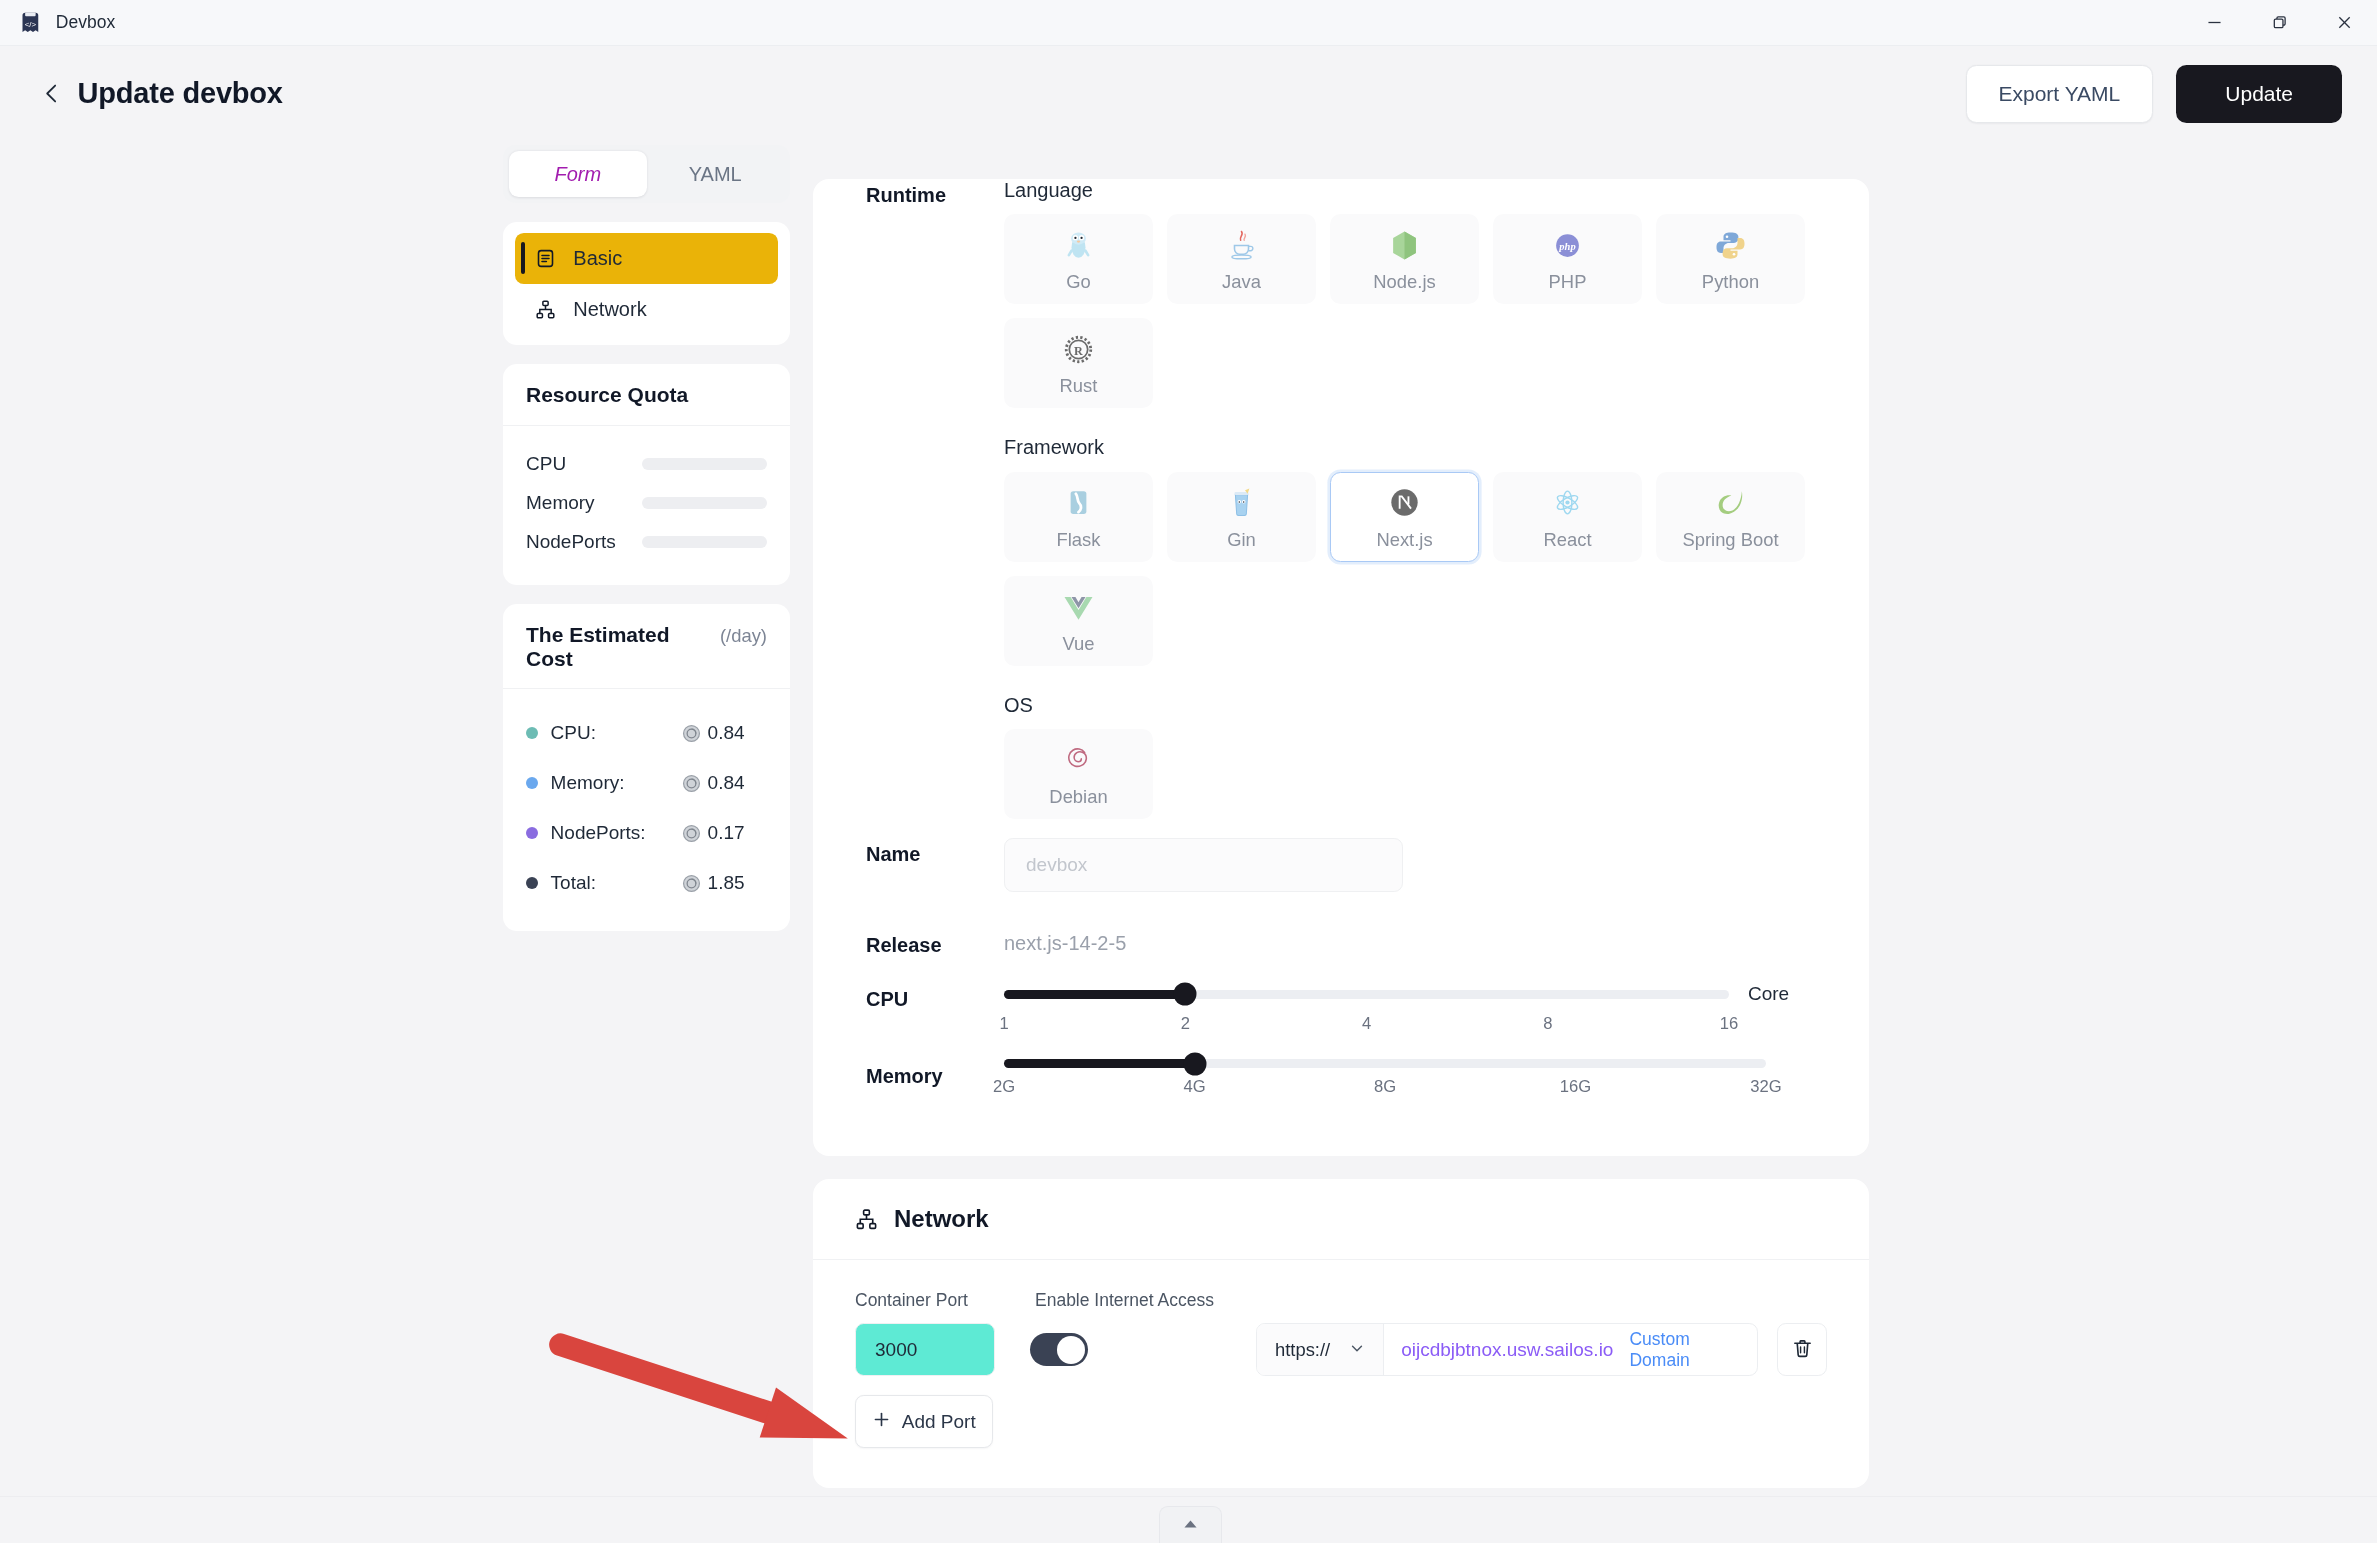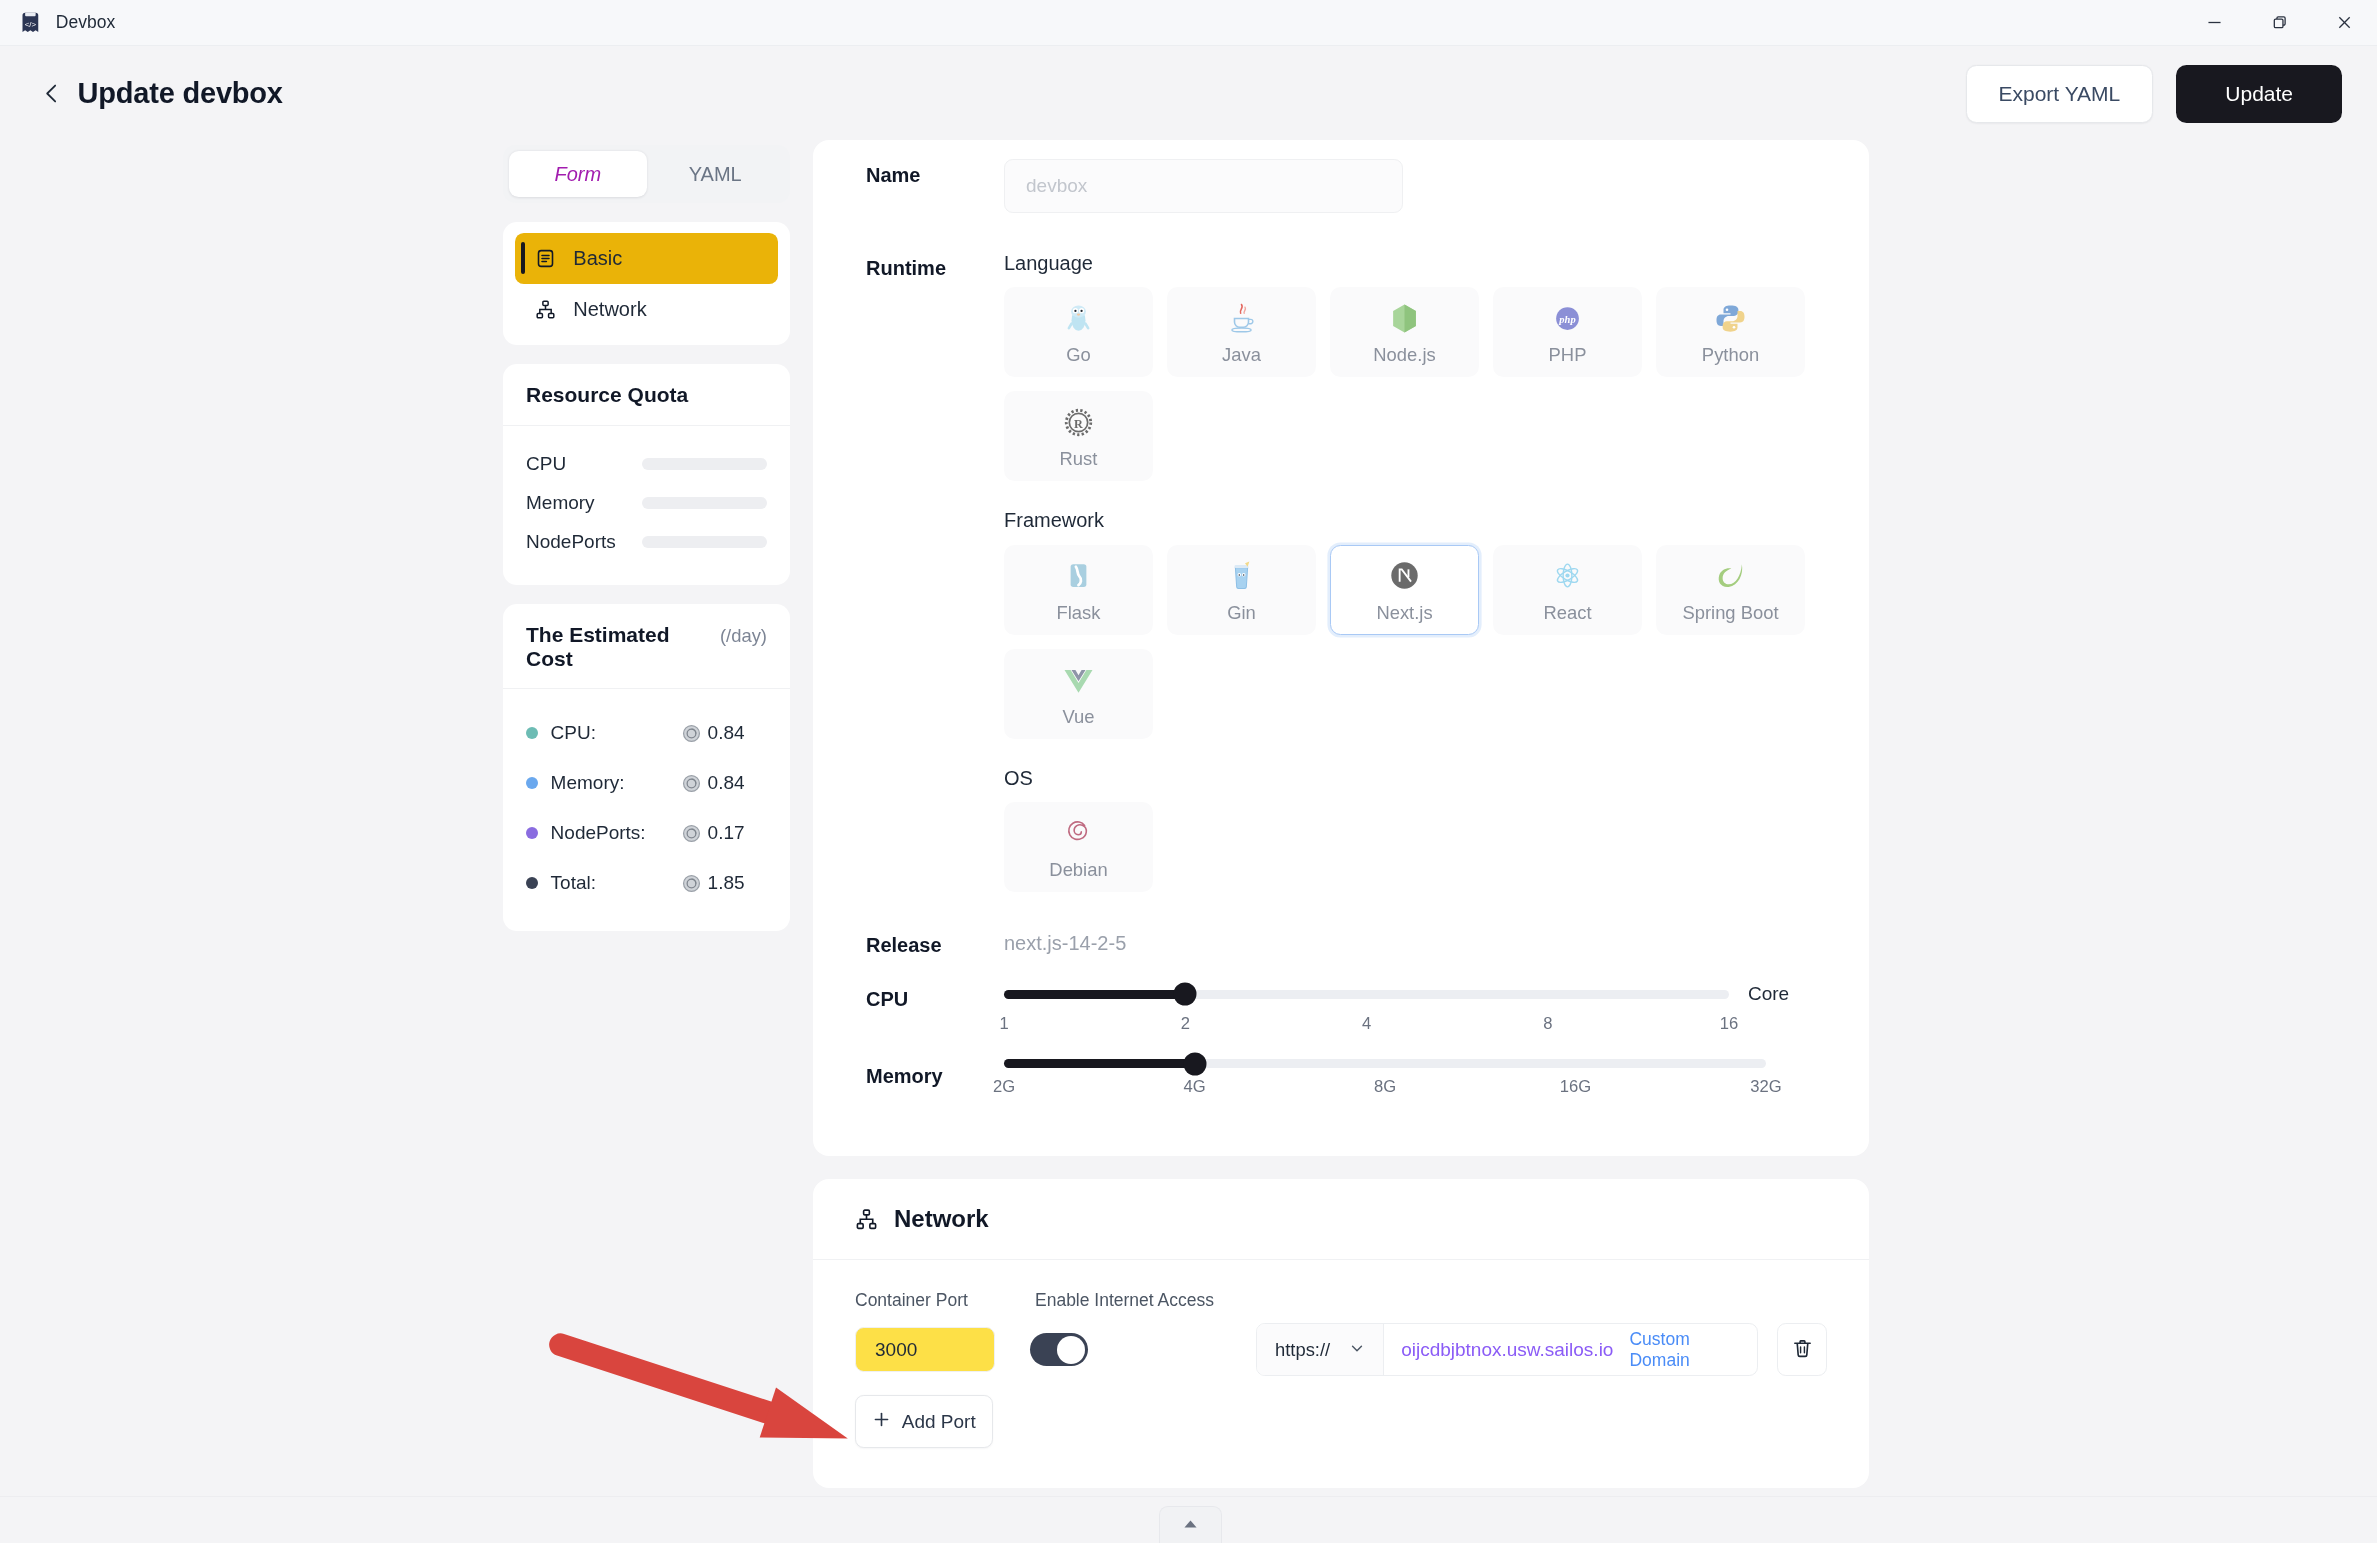--- a/index.html
+++ b/index.html
@@ -127,21 +127,21 @@
   .panel-net { padding: 0 0 40px 0; }
   .net-head {
     height: 81px; display: flex; align-items: center; gap: 16px;
     padding-left: 42px; border-bottom: 0.9px solid #f0f1f3;
   }
   .net-head-title { font-size: 24px; font-weight: bold; color: #111827; }
   .net-body { padding: 30px 42px 0 42px; }
   .net-cols { display: flex; align-items: flex-end; }
   .col-label { font-size: 17.5px; color: #4b5563; margin-bottom: 12.3px; }
   .port-input {
-    width: 140px; height: 45px; background: #fde047; border: 0.9px solid #eff0f2;
+    width: 140px; height: 53px; background: #5eead4; border: 0.9px solid #eff0f2;
     border-radius: 8.8px; display: flex; align-items: center; padding: 0 19px;
     font-size: 19px; color: #1f2937;
   }
   .toggle { width: 58px; height: 33px; border-radius: 16.6px; background: #3a4254; position: relative; }
   .toggle-knob { position: absolute; right: 2.6px; top: 2.6px; width: 28px; height: 28px; border-radius: 50%; background: #ffffff; }
   .addr-group { display: flex; align-items: stretch; border: 0.9px solid #eceef1; border-radius: 8.8px; overflow: hidden; background: #fff; height: 53px; }
   .proto {
     display: flex; align-items: center; gap: 19px; padding: 0 17.5px;
     background: #fbfbfc; border-right: 0.9px solid #eceef1; font-size: 18.4px; color: #1f2937;
   }
@@ -327,27 +327,20 @@
         </span>
       </div>
     </div>
   </div>
 </div>
 
 <div class="main">
 
   <div class="panel panel-basic">
 
-    <div class="frow" style="padding-top:19px;">
-      <div class="frow-label">Name</div>
-      <div class="frow-body">
-        <div class="name-input">devbox</div>
-      </div>
-    </div>
-
     <div class="frow" style="margin-top:39px;">
       <div class="frow-label">Runtime</div>
       <div class="frow-body">
 
         <div class="sub-label">Language</div>
         <div class="tile-grid">
 
           <div class="tile">
             <span class="tile-icon">
               <svg width="35" height="35" viewBox="0 0 40 40">
@@ -496,20 +489,27 @@
         <div class="tile-grid">
           <div class="tile">
             <span class="tile-icon">
               <svg width="35" height="35" viewBox="0 0 40 40">
                 <path d="M27 12a10 10 0 1 0-4 15c7-3 8-12 2-15-5-2.5-10 1-10 5.5 0 3 2.2 5 4.6 5 2.2 0 3.6-1.4 3.6-3.2" fill="none" stroke="#bf6a80" stroke-width="1.8" stroke-linecap="round"></path>
               </svg>
             </span>
             <span class="tile-label">Debian</span>
           </div>
         </div>
+      </div>
+    </div>
+
+    <div class="frow" style="padding-top:19px;">
+      <div class="frow-label">Name</div>
+      <div class="frow-body">
+        <div class="name-input">devbox</div>
       </div>
     </div>
 
     <div class="frow" style="margin-top:37px;">
       <div class="frow-label">Release</div>
       <div class="frow-body">
         <div class="release-val">next.js-14-2-5</div>
       </div>
     </div>
 

